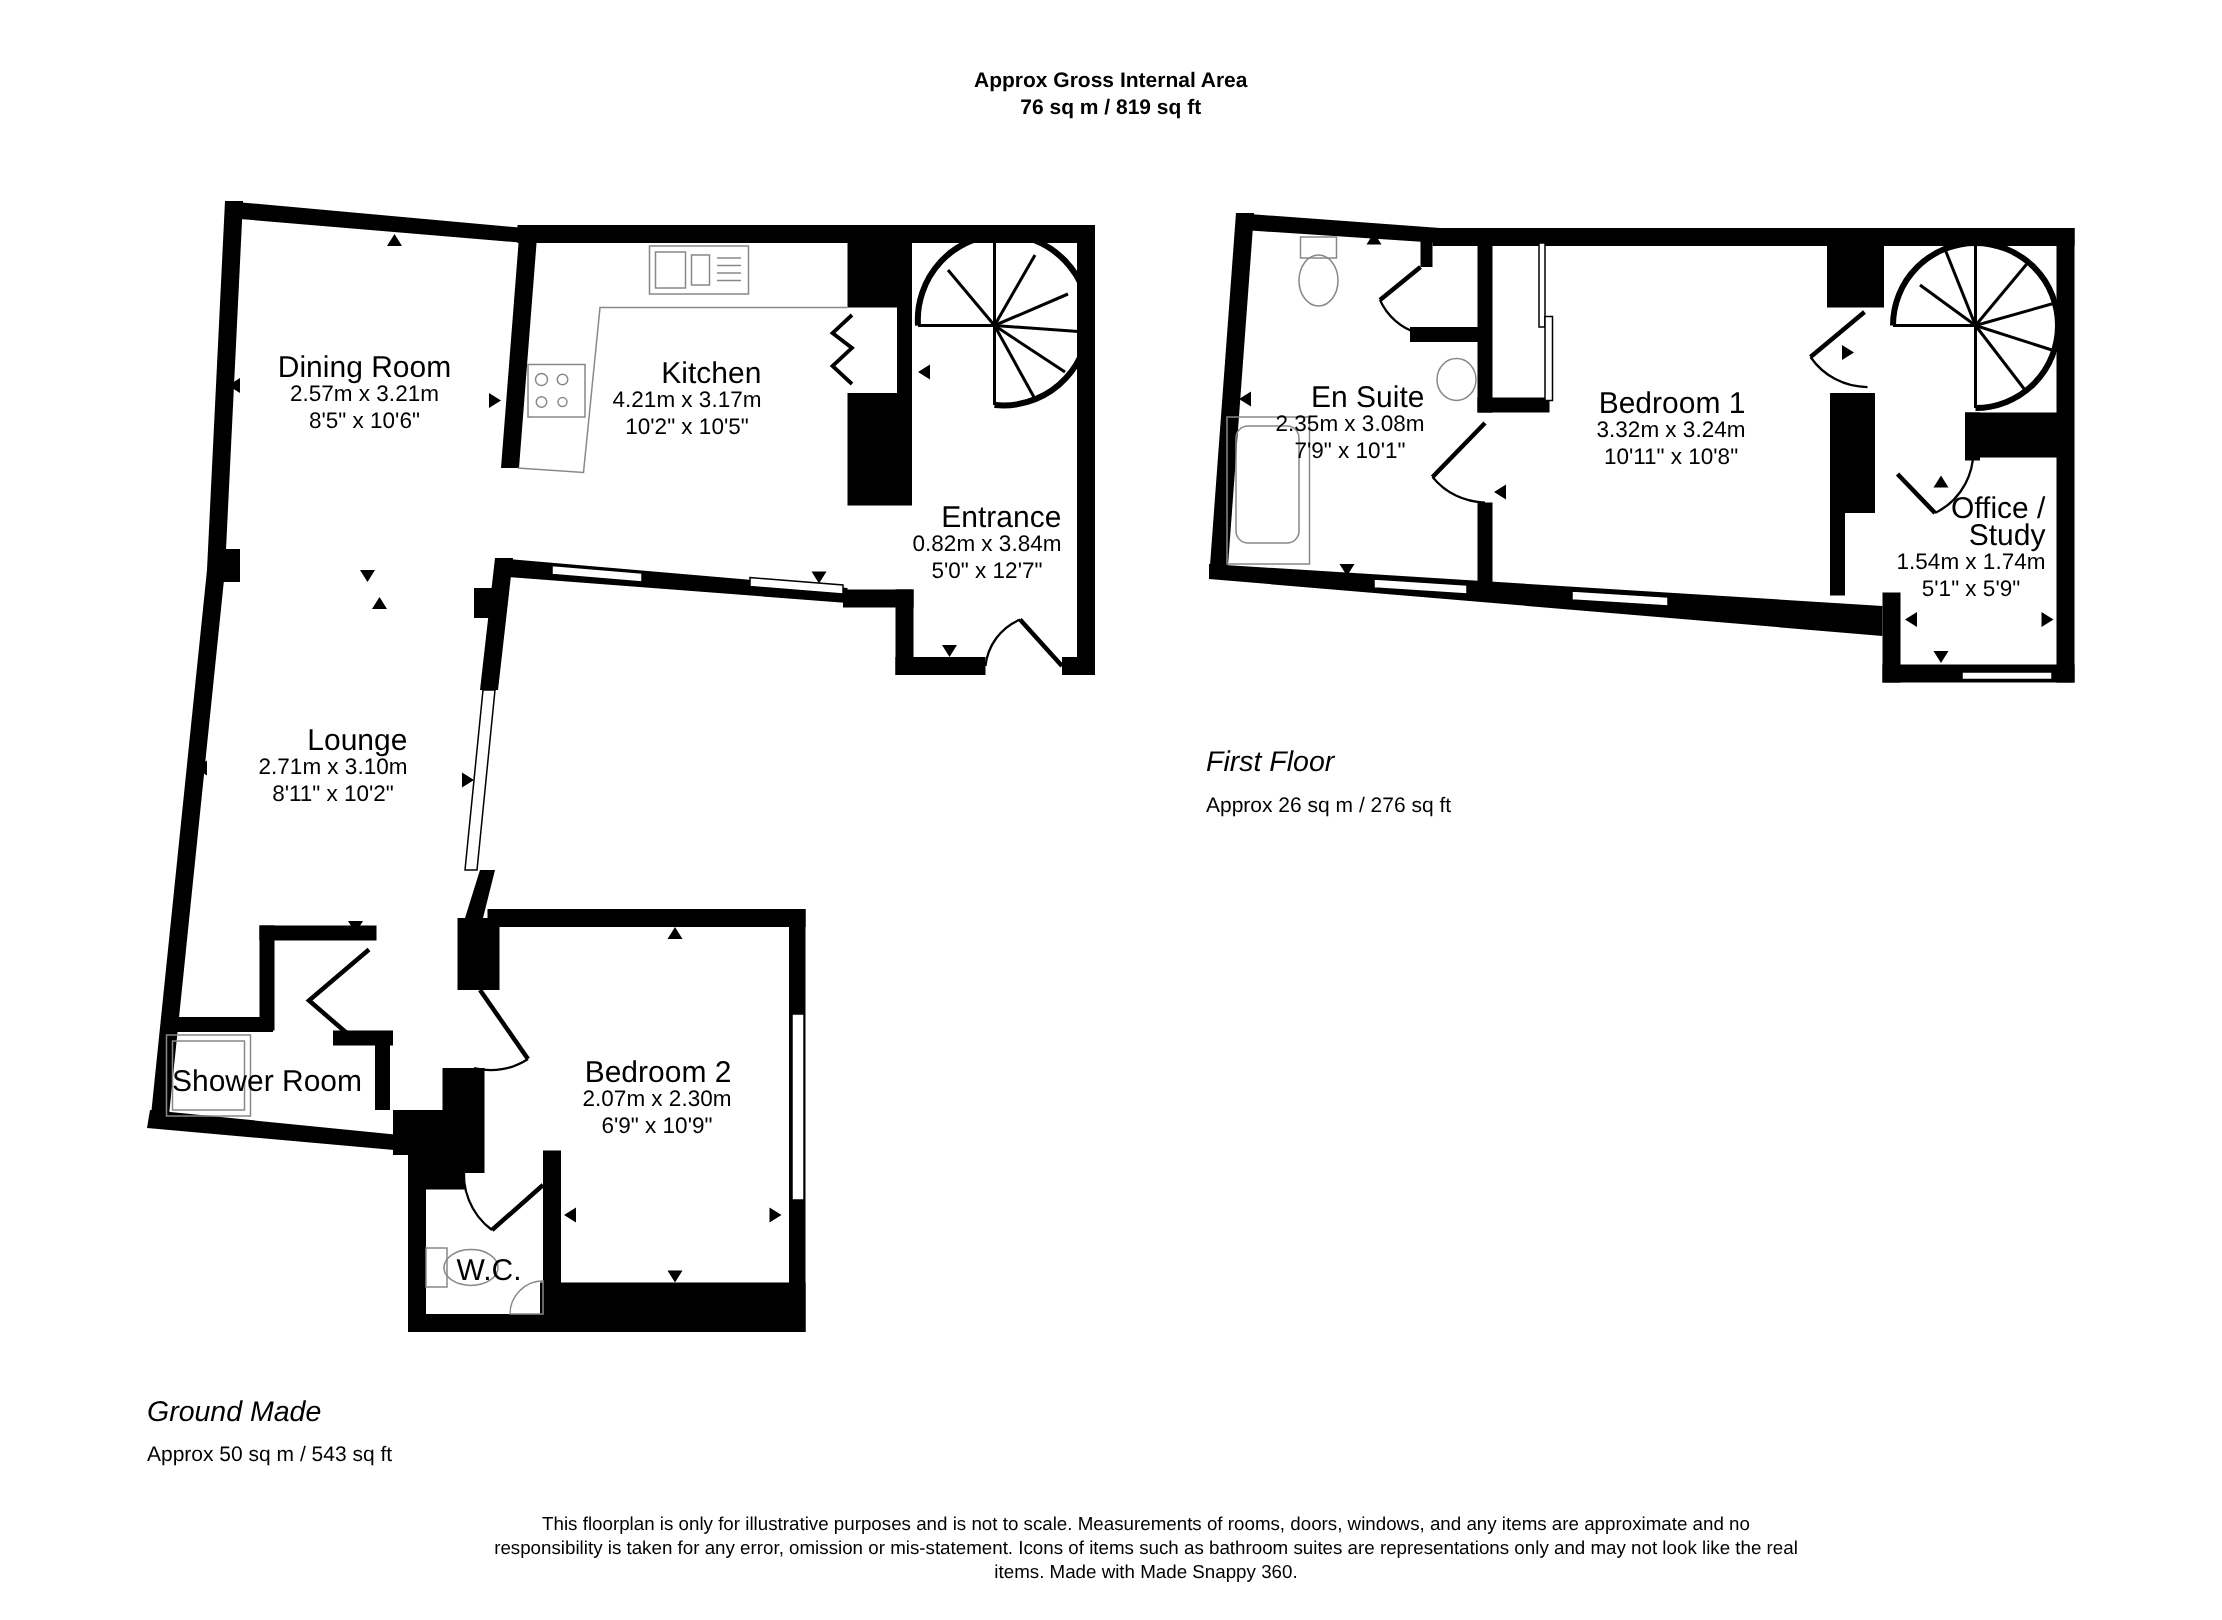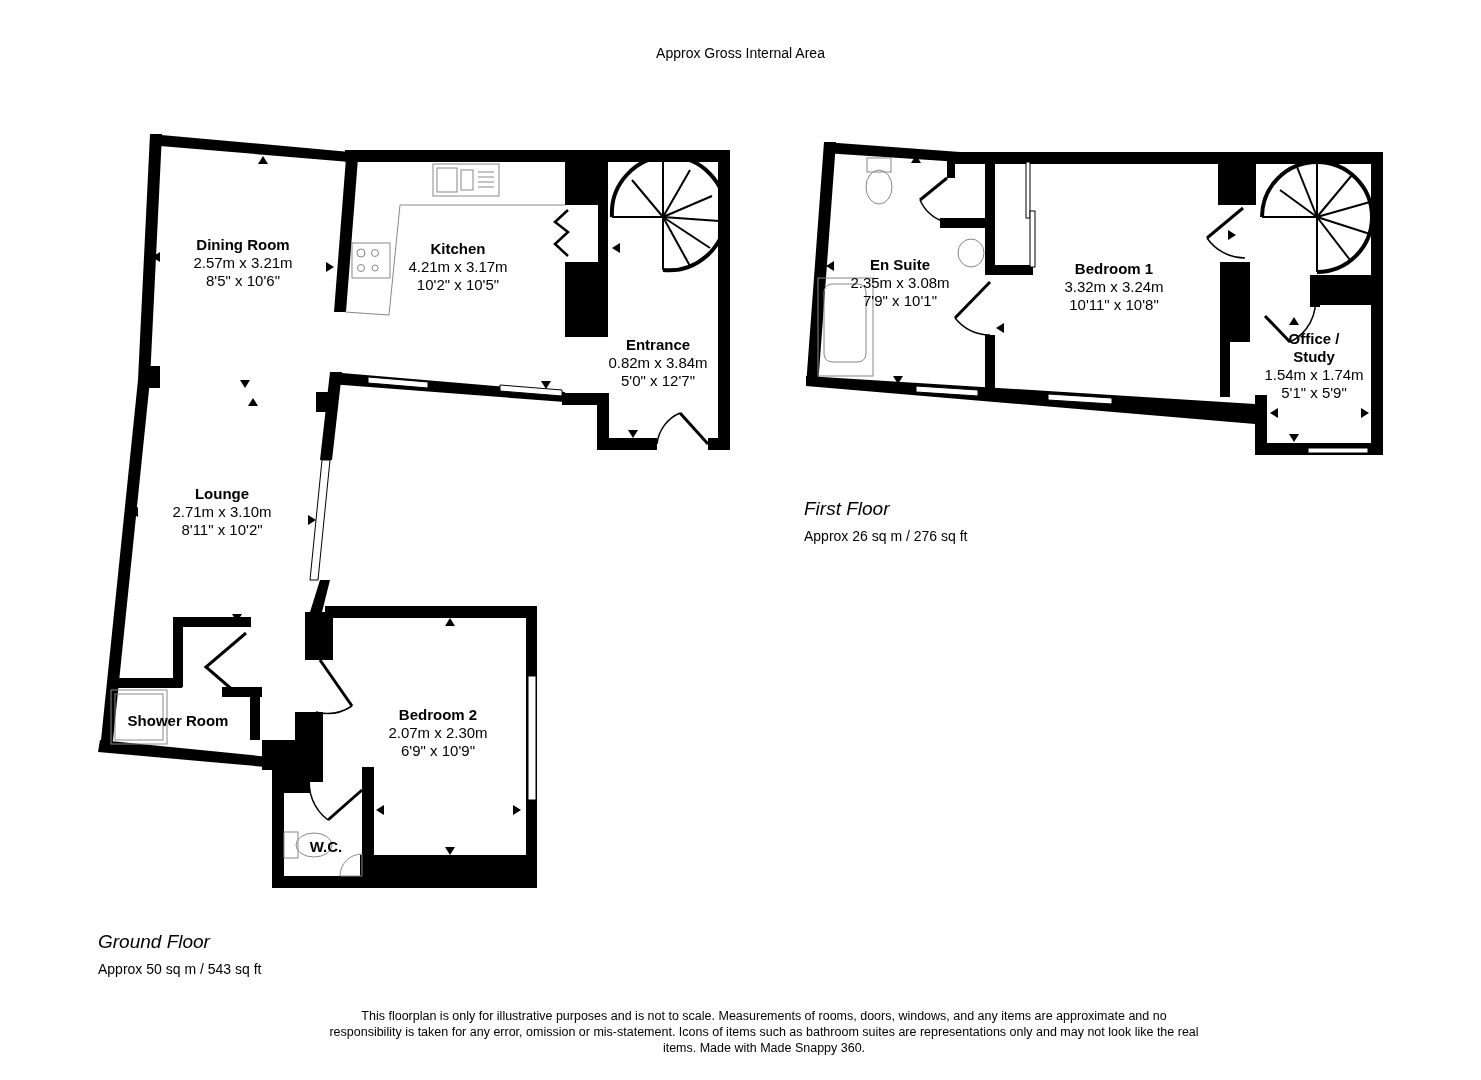--- a/index.html
+++ b/index.html
@@ -1,31 +1,32 @@
 <!DOCTYPE html>
 <html><head>
 <meta charset="utf-8">
 <style>
   html, body { margin:0; padding:0; background:#ffffff; }
   body { width:1481px; height:1080px; position:relative; overflow:hidden; font-family:"Liberation Sans", sans-serif; color:#000; }
-  .header { position:absolute; left:0; width:1481px; top:44px; text-align:center; font-weight:normal; font-size:14px; line-height:18px; }
+  .header { position:absolute; left:0; width:1481px; top:44px; text-align:center; font-weight:bold; font-size:14px; line-height:18px; }
   .header div { display:block; }
   svg.plan { position:absolute; left:0; top:0; width:1481px; height:1080px; }
   .room-label { position:absolute; text-align:center; font-size:15px; line-height:18px; transform:translateX(-50%); white-space:nowrap; }
-  .room-label .name { font-weight:bold; font-size:15px; }
+  .room-label .name { font-weight:normal; font-size:20px;text-align:right; }
   .room-label .dim { font-weight:normal; }
   .floor-title { position:absolute; font-size:19px; line-height:24px;font-style:italic; }
   .floor-area { position:absolute; font-weight:normal; font-size:14px; line-height:17px; }
   .disclaimer { position:absolute; left:300px; width:880px; top:1008px; text-align:center; font-size:12.5px; line-height:16px;margin-left:24px; }
 </style>
 </head>
 <body>
 
 <div class="header">
   <div>Approx Gross Internal Area</div>
+  <div>76 sq m / 819 sq ft</div>
 </div>
 
 <svg class="plan" viewBox="0 0 1481 1080" xmlns="http://www.w3.org/2000/svg">
 
   <g fill="#000" stroke="none">
 
     <polygon points="150,134 350,152 350,162 160,146"></polygon>
     <polygon points="150,134 162,134 150,380 138,380"></polygon>
 
     <rect x="345" y="150" width="385" height="12"></rect>
@@ -267,16 +268,16 @@
 </div>
 <div class="room-label" style="left:1314px; top:330px;">
   <div class="name">Office /</div>
   <div class="name">Study</div>
   <div class="dim">1.54m x 1.74m</div>
   <div class="dim">5'1" x 5'9"</div>
 </div>
 
 <div class="floor-title" style="left:804px; top:497px;">First Floor</div>
 <div class="floor-area" style="left:804px; top:528px;">Approx 26 sq m / 276 sq ft</div>
-<div class="floor-title" style="left:98px; top:930px;">Ground Floor</div>
+<div class="floor-title" style="left:98px; top:930px;">Ground Made</div>
 <div class="floor-area" style="left:98px; top:961px;">Approx 50 sq m / 543 sq ft</div>
 
 <div class="disclaimer">This floorplan is only for illustrative purposes and is not to scale. Measurements of rooms, doors, windows, and any items are approximate and no responsibility is taken for any error, omission or mis-statement. Icons of items such as bathroom suites are representations only and may not look like the real items. Made with Made Snappy 360.</div>
 
 </body></html>

